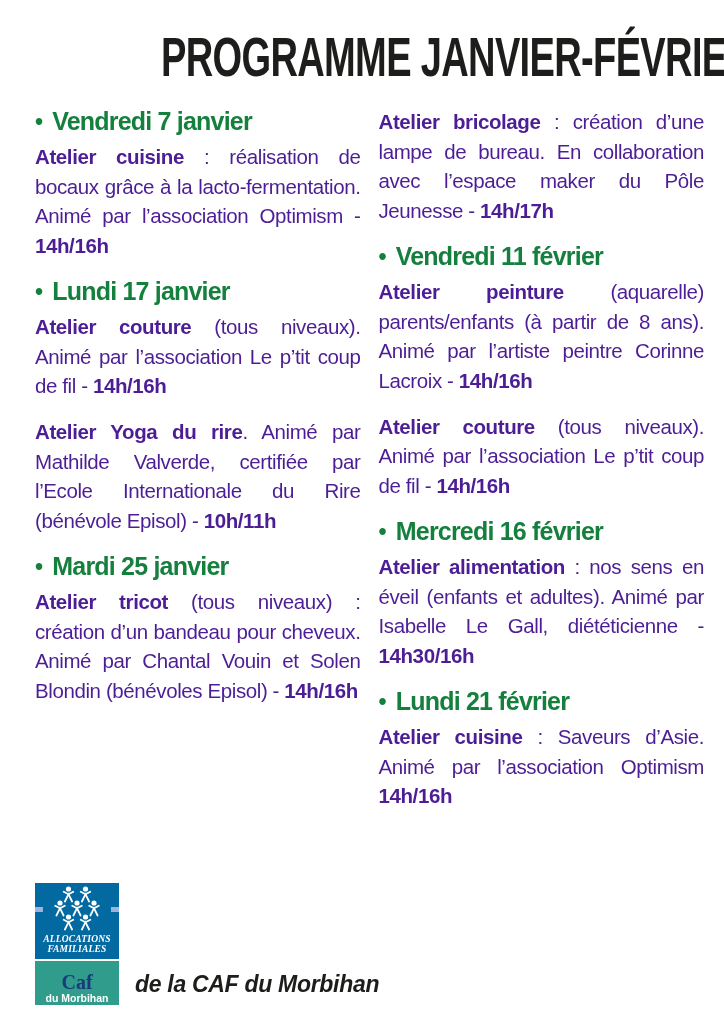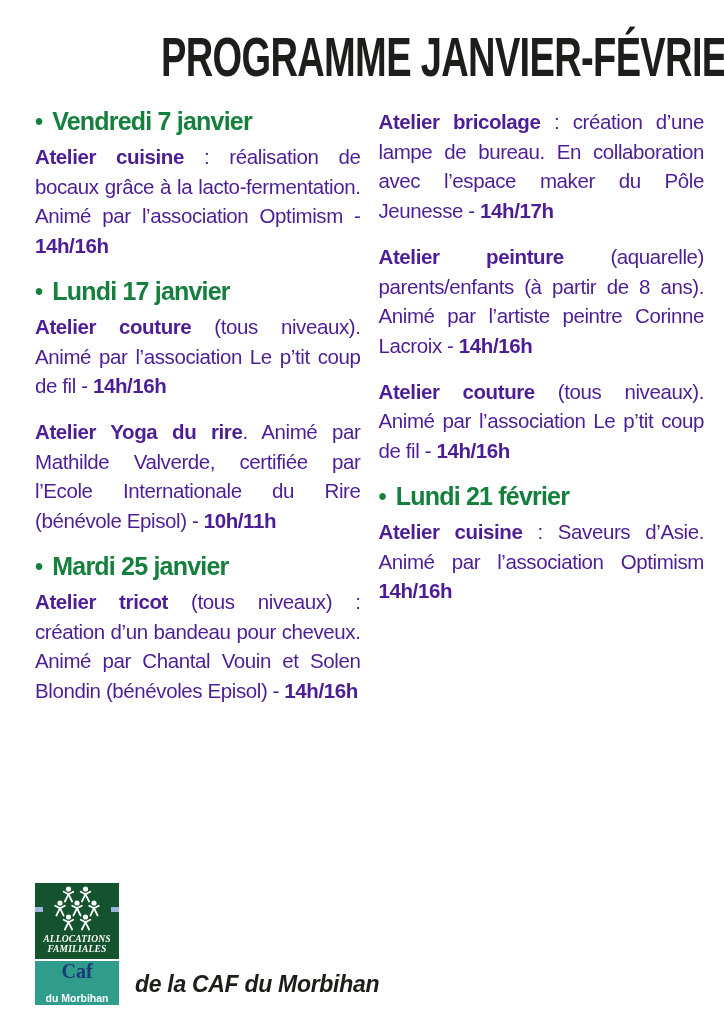--- a/index.html
+++ b/index.html
@@ -49,41 +49,41 @@
   .event-desc .b{ font-weight:700; }
   .footer{
     position:absolute;
     left:35px; top:883px;
     display:flex;
     align-items:flex-end;
     gap:16px;
   }
   .caf-logo{ width:84px; }
   .caf-blue{
-    background:#14532d;
+    background:#0369a1;
     width:84px; height:76px;
     display:flex; flex-direction:column; align-items:center; justify-content:flex-end;
   }
   .caf-figures{ display:block; margin-bottom:-2px; }
   .caf-alloc{
     font-family:"Liberation Serif", serif;
     font-style:italic;
     font-weight:700;
     color:#ffffff;
     font-size:9.5px;
     line-height:1.05;
     text-align:center;
     padding-bottom:4px;
     letter-spacing:0.2px;
   }
   .caf-teal{
     background:#2f9c8c;
     width:84px; height:44px;
     margin-top:2px;
-    display:flex; flex-direction:column; align-items:center; justify-content:space-between;
+    display:flex; flex-direction:column; align-items:center; justify-content:flex-end;
   }
   .caf-name{
     font-family:"Liberation Serif", serif;
     font-weight:700;
     color:#1b3a7a;
     font-size:20px;
     line-height:1;
   }
   .caf-region{
     font-weight:700;
@@ -127,24 +127,29 @@
         <div class="event">
           <div class="event-date"><span class="bullet">•</span><span>Mardi 25 janvier</span></div>
           <p class="event-desc"><span class="b">Atelier tricot</span><span> (tous niveaux) : création d’un bandeau pour cheveux. Animé par Chantal Vouin et Solen Blondin (bénévoles Episol) - </span><span class="b">14h/16h</span></p>
         </div>
       </div>
     <div class="col">
         <div class="event">
           <p class="event-desc"><span class="b">Atelier bricolage</span><span> : création d’une lampe de bureau. En collaboration avec l’espace maker du Pôle Jeunesse - </span><span class="b">14h/17h</span></p>
         </div>
         <div class="event">
+          <div class="event-date"><span class="bullet">•</span><span>Vendredi 11 février</span></div>
           <p class="event-desc"><span class="b">Atelier peinture</span><span> (aquarelle) parents/enfants (à partir de 8 ans). Animé par l’artiste peintre Corinne Lacroix - </span><span class="b">14h/16h</span></p>
         </div>
         <div class="event">
           <p class="event-desc"><span class="b">Atelier couture</span><span> (tous niveaux). Animé par l’association Le p’tit coup de fil - </span><span class="b">14h/16h</span></p>
+        </div>
+        <div class="event">
+          <div class="event-date"><span class="bullet">•</span><span>Mercredi 16 février</span></div>
+          <p class="event-desc"><span class="b">Atelier alimentation</span><span> : nos sens en éveil (enfants et adultes). Animé par Isabelle Le Gall, diététicienne - </span><span class="b">14h30/16h</span></p>
         </div>
         <div class="event">
           <div class="event-date"><span class="bullet">•</span><span>Lundi 21 février</span></div>
           <p class="event-desc"><span class="b">Atelier cuisine</span><span> : Saveurs d’Asie. Animé par l’association Optimism </span><span class="b">14h/16h</span></p>
         </div>
       </div>
   </div>
 
   <div class="footer">
     <div class="caf-logo">

